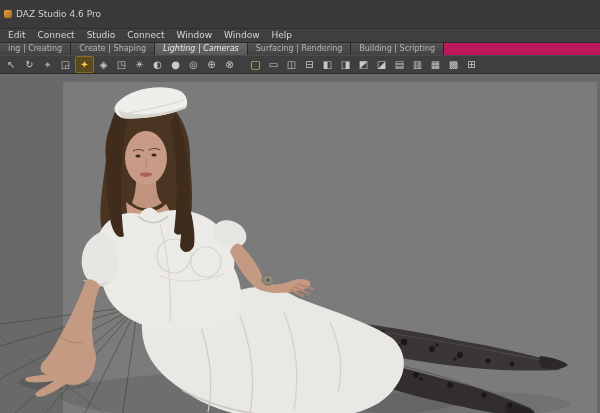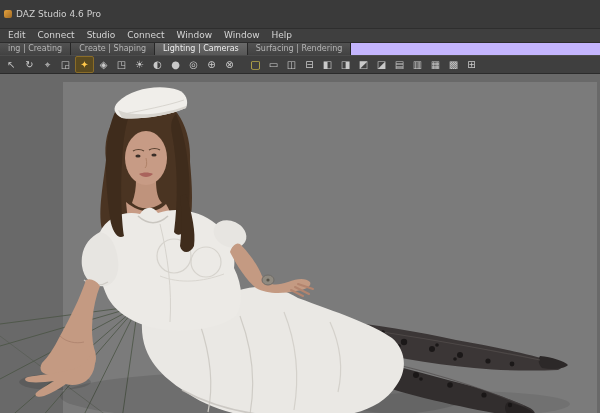--- a/index.html
+++ b/index.html
@@ -24,28 +24,28 @@
   
   .menubar{
     height:13px;background:#3f3f3f;color:#d5d5d5;font-size:9px;line-height:13px;
     display:flex;align-items:flex-end;padding-left:2px;flex:0 0 auto;
     border-bottom:1px solid #2c2c2c;
   }
   .menu-item{padding:0 6px;cursor:default;}
 
   
   .tabbar{
-    height:12px;background:#c4b5fd;display:flex;align-items:flex-end;flex:0 0 auto;
+    height:12px;background:#be185d;display:flex;align-items:flex-end;flex:0 0 auto;
   }
   .tab{
     height:12px;background:linear-gradient(#525252,#424242);
     color:#b5b5b5;font-size:8px;line-height:12px;padding:0 8px;
     border-right:1px solid #272727;white-space:nowrap;cursor:default;
   }
-  .tab.active{background:linear-gradient(#6a6a6a,#585858);color:#ededed;}
+  .tab.active{background:linear-gradient(#6a6a6a,#585858);color:#ededed;font-style:italic;}
 
   
   .toolbar{
     height:17px;background:#3f3f3f;display:flex;align-items:center;
     gap:1px;padding:0 3px;flex:0 0 auto;
     border-top:1px solid #4b4b4b;border-bottom:1px solid #2b2b2b;
   }
   .tool,.layout-tool{
     width:17px;height:15px;display:flex;align-items:center;justify-content:center;
     color:#c9c9c9;font-size:10px;line-height:1;cursor:default;border-radius:2px;
@@ -76,20 +76,21 @@
     <span class="menu-item">Window</span>
     <span class="menu-item">Window</span>
     <span class="menu-item">Help</span>
   </div>
 
   <div class="tabbar">
     <span class="tab">ing | Creating</span>
     <span class="tab">Create | Shaping</span>
     <span class="tab active">Lighting | Cameras</span>
     <span class="tab">Surfacing | Rendering</span>
+    <span class="tab">Building | Scripting</span>
   </div>
 
   <div class="toolbar">
     <span class="tool">↖</span>
     <span class="tool">↻</span>
     <span class="tool">⌖</span>
     <span class="tool">◲</span>
     <span class="tool highlight-orange">✦</span>
     <span class="tool">◈</span>
     <span class="tool">◳</span>

